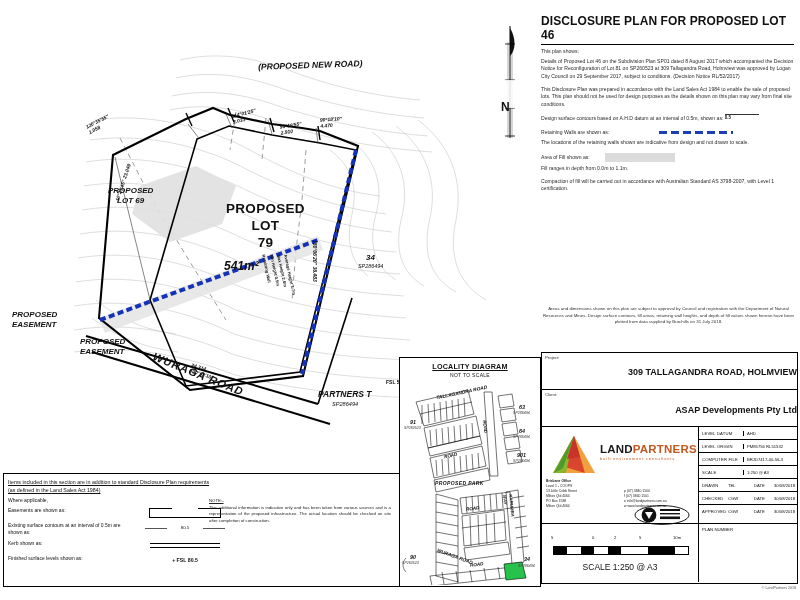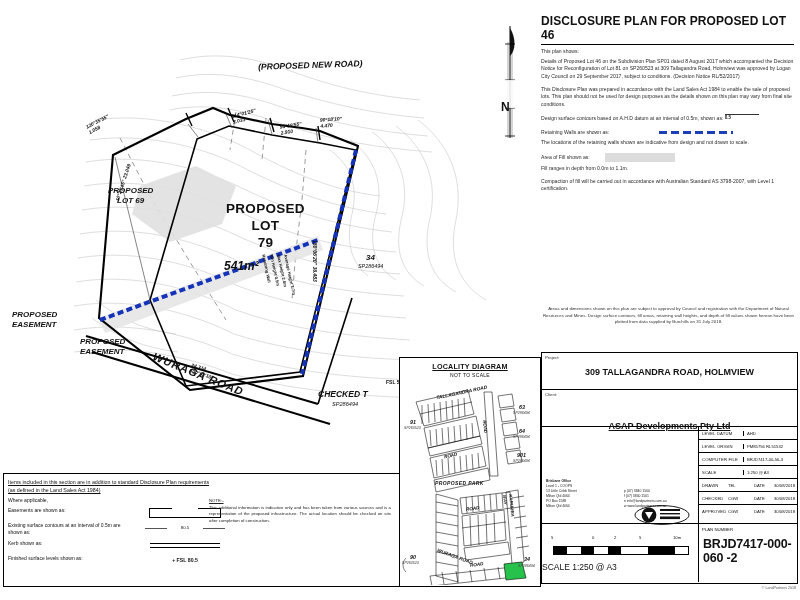--- a/index.html
+++ b/index.html
@@ -29,21 +29,21 @@
 
   
   #approvalNote{left:541px;top:306px;width:255px;font-size:4.4px;
       line-height:1.5;color:#333;text-align:center;}
 
   
   #titleBlock{left:541px;top:352px;width:255px;height:230px;
       border:1.2px solid #000;}
   .tbRow{border-bottom:1.2px solid #000;position:relative;}
   .tbLabel{font-size:4.3px;color:#333;padding:2px 0 0 3px;}
-  .tbBig{font-size:9px;font-weight:bold;text-align:center;}
+  .tbBig{font-size:9px;font-weight:bold;text-align:right;}
   #projRow{height:36px;}
   #clientRow{height:36px;}
   #logoRow{height:96px;display:flex;}
   #logoCell{width:156px;border-right:1.2px solid #000;position:relative;}
   #specCell{flex:1;position:relative;}
   .specRow{height:12px;border-bottom:.7px solid #000;display:flex;
       align-items:center;font-size:4.2px;}
   .specRow:last-child{border-bottom:none;}
   .specKey{width:41px;padding-left:3px;letter-spacing:.15px;}
   .specVal{flex:1;border-left:.7px solid #000;padding-left:3px;}
@@ -241,21 +241,21 @@
       <div>PROPOSED</div>
       <div>EASEMENT</div>
     </div>
     <div class="lbl" id="lblEase2">
       <div>PROPOSED</div>
       <div>EASEMENT</div>
     </div>
 
     <div class="lbl" id="lblWuraga">WURAGA ROAD</div>
 
-    <div class="lbl" id="lblEaseT">CHECKED T</div>
+    <div class="lbl" id="lblEaseT">PARTNERS T</div>
     <div class="lbl" id="lblEaseTsp">SP286494</div>
 
     <div class="lbl" id="lblSP34">34</div>
     <div class="lbl" id="lblSP34sp">SP286494</div>
 
     <div class="lbl" id="fslPt">FSL 55.27</div>
 
     <div class="bear" style="left:86px;top:118px;transform:rotate(-27deg);">
       <span>120°35'55"</span><br>
       <span>1.058</span>
@@ -347,25 +347,38 @@
 
   <div id="titleBlock" class="abs">
 
     <div class="tbRow" id="projRow">
       <div class="tbLabel">Project:</div>
       <div class="tbBig" style="margin-top:7px;">309 TALLAGANDRA ROAD, HOLMVIEW</div>
     </div>
 
     <div class="tbRow" id="clientRow">
       <div class="tbLabel">Client:</div>
-      <div class="tbBig" style="margin-top:24px;text-decoration:underline;">ASAP Developments Pty Ltd</div>
+      <div class="tbBig" style="margin-top:8px;">ASAP Developments Pty Ltd</div>
     </div>
 
     <div class="tbRow" id="logoRow">
       <div id="logoCell">
+        <div id="lpLogo">
+          <svg id="lpTri" viewBox="0 0 44 40">
+            <polygon points="22,1 43,38 1,38" fill="#f2a03c"></polygon>
+            <polygon points="22,1 33,38 6,30" fill="#d9452e"></polygon>
+            <polygon points="22,1 14,38 1,38" fill="#8ab52e"></polygon>
+            <polygon points="22,1 28,22 15,24" fill="#c9342a"></polygon>
+            <polygon points="22,1 11,33 2,38" fill="#4e9a2a"></polygon>
+          </svg>
+          <div id="lpText">
+            <div id="lpName"><span class="p1">LAND</span><span class="p2">PARTNERS</span></div>
+            <div id="lpTag">built environment consultants</div>
+          </div>
+        </div>
         <div id="lpAddr">
           <div class="b">Brisbane Office</div>
           <div style="white-space:pre-line;">Level 1 - COOPS
 13 Little Cribb Street
 Milton Qld 4064
 PO Box 1588
 Milton Qld 4064</div>
         </div>
         <div id="lpContact" style="white-space:pre-line;">p (07) 3840 1500
 f (07) 3840 1501
@@ -430,27 +443,25 @@
           <div class="sbD" style="width:13.4px;"></div>
           <div class="sbL" style="width:26.8px;"></div>
           <div class="sbD" style="width:26.8px;"></div>
           <div class="sbL" style="width:13.4px;"></div>
         </div>
         <div class="sbTick" style="left:9px;top:11px;">5</div>
         <div class="sbTick" style="left:50px;top:11px;">0</div>
         <div class="sbTick" style="left:72px;top:11px;">2</div>
         <div class="sbTick" style="left:97px;top:11px;">5</div>
         <div class="sbTick" style="left:131px;top:11px;">10m</div>
-        <div style="position:absolute;left:0;top:38px;width:100%;
+        <div style="position:absolute;left:0;top:38px;width:100%;text-align:center;
              font-size:8.5px;">SCALE 1:250 @ A3</div>
       </div>
       <div id="planCell">
         <div style="position:absolute;left:3px;top:3px;font-size:4.3px;">PLAN NUMBER</div>
-        <div style="position:absolute;left:4px;top:13px;font-size:12.5px;
-             font-weight:bold;letter-spacing:-.2px;">BRJD7417-000-060 -2</div>
       </div>
     </div>
   </div>
 
   <div id="copyright" class="abs">© LandPartners 2018</div>
 
   <div id="locality" class="abs">
     <div id="locTitle">LOCALITY DIAGRAM</div>
     <div id="locSub">NOT TO SCALE</div>
 

